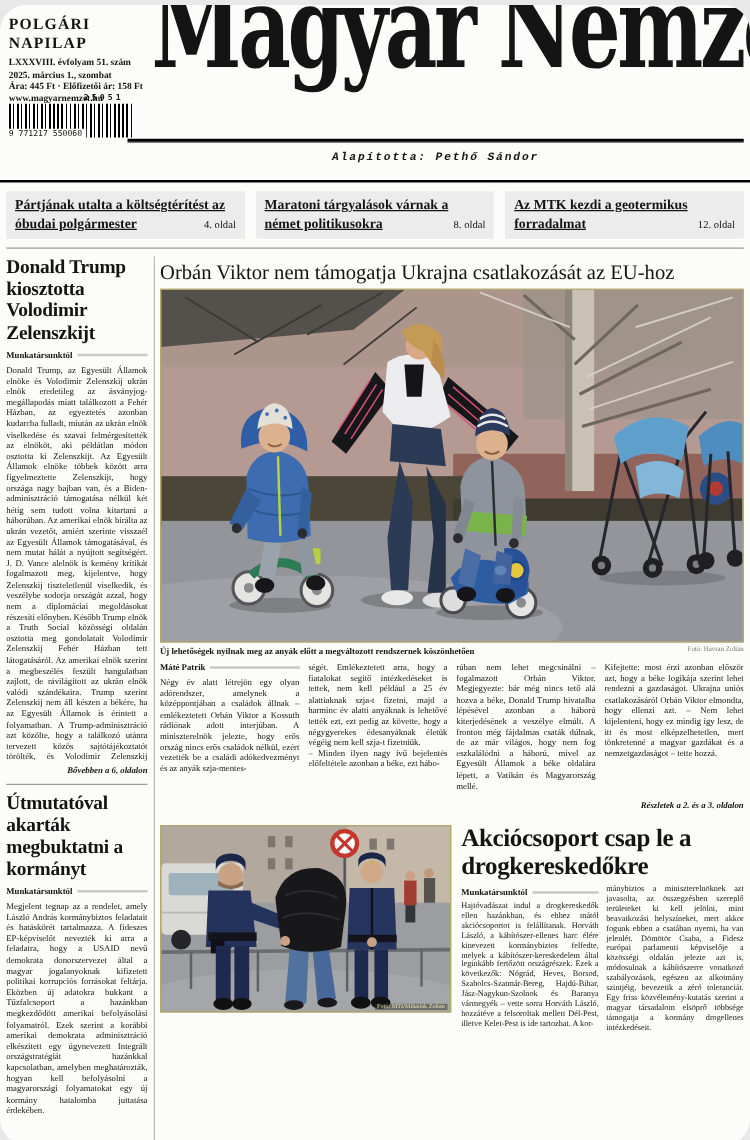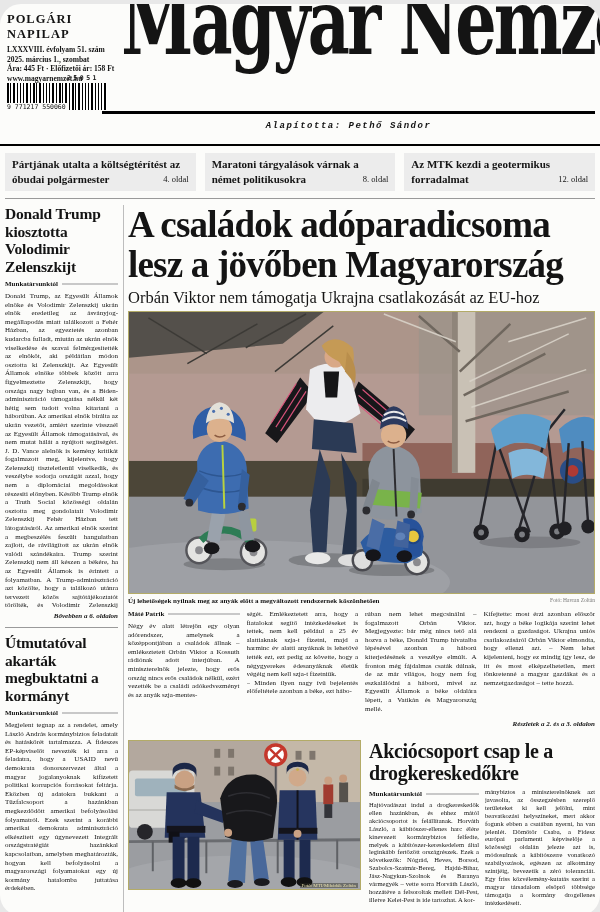--- a/index.html
+++ b/index.html
@@ -27,21 +27,21 @@
     letter-spacing:-3px; text-align:center; white-space:nowrap;
     transform:scale(0.93,1.3); transform-origin:center 60%;
   }
   .mast-rule { position:absolute; left:102px; right:5px; top:107px; height:3px;
     border-top:2.5px solid #000; border-bottom:1px solid #000; }
   .founder { position:absolute; left:102px; right:5px; top:117px; text-align:center;
     font-size:9px; font-weight:bold; font-style:italic; letter-spacing:1.5px;font-family:Liberation Mono, monospace; }
   
   .teasers { display:flex; gap:9px; padding:7px 5px 0 5px; }
   .teaser { position:relative; flex:1; background:#ececec; height:38px; padding:4px 7px;
-    font-size:11px; line-height:14.5px; font-weight:600; }
+    font-size:11px; line-height:14.5px; font-weight:600;text-decoration:underline; }
   .t-page { position:absolute; right:7px; bottom:5px; font-size:8.5px; font-weight:normal;
     background:#ececec; padding-left:8px; }
   .teaser-rule { height:1px; background:#9a9a9a; margin:7px 5px 0 5px; }
   
   .content { display:flex; padding:6px 5px 0 5px; height:758px; }
   .left-col { width:113px; flex:none; display:flex; flex-direction:column; }
   .v-divider { width:1px; background:#bdbdbd; margin:0 4px 0 5px; flex:none; }
   .main-col { flex:1; min-width:0; display:flex; flex-direction:column; }
   
   .lh2 { font-size:15.5px; line-height:17.5px; font-weight:bold; letter-spacing:-0.2px; }
@@ -136,21 +136,20 @@
           <span class="brule"></span>
         </div>
         <div class="body-sm a2-body">Megjelent tegnap az a rendelet, amely László András kormánybiztos feladatait és hatáskörét tartalmazza. A fideszes EP-képviselőt nevezték ki arra a feladatra, hogy a USAID nevű demokrata donorszervezet által a magyar jogalanyoknak kifizetett politikai korrupciós forrásokat feltárja. Eközben új adatokra bukkant a Tűzfalcsoport a hazánkban megkezdődött amerikai befolyásolási folyamatról. Ezek szerint a korábbi amerikai demokrata adminisztráció elkészített egy úgynevezett Integrált országstratégiát hazánkkal kapcsolatban, amelyben meghatározták, hogyan kell befolyásolni a magyarországi folyamatokat egy új kormány hatalomba juttatása érdekében.</div>
 
       </article>
     </aside>
 
     <div class="v-divider"></div>
 
     <main class="main-col">
-      <h1 class="lead-h1">A családok adóparadicsoma lesz a jövőben Magyarország</h1>
       <div class="lead-sub">Orbán Viktor nem támogatja Ukrajna csatlakozását az EU-hoz</div>
 
       <figure class="photo main-photo">
         <svg viewBox="0 0 478 283" preserveAspectRatio="none">
           <rect width="478" height="190" fill="#b49a92"></rect>
           <rect x="0" y="0" width="478" height="62" fill="#a89388" opacity="0.7"></rect>
           <polygon points="0,0 200,0 158,32 0,46" fill="#54504b"></polygon>
           <rect x="298" y="0" width="180" height="104" fill="#98938a" opacity="0.55"></rect>
           <rect x="240" y="132" width="238" height="54" fill="#8a5a50" opacity="0.85"></rect>
           <rect x="0" y="150" width="262" height="40" fill="#4c4638"></rect>

